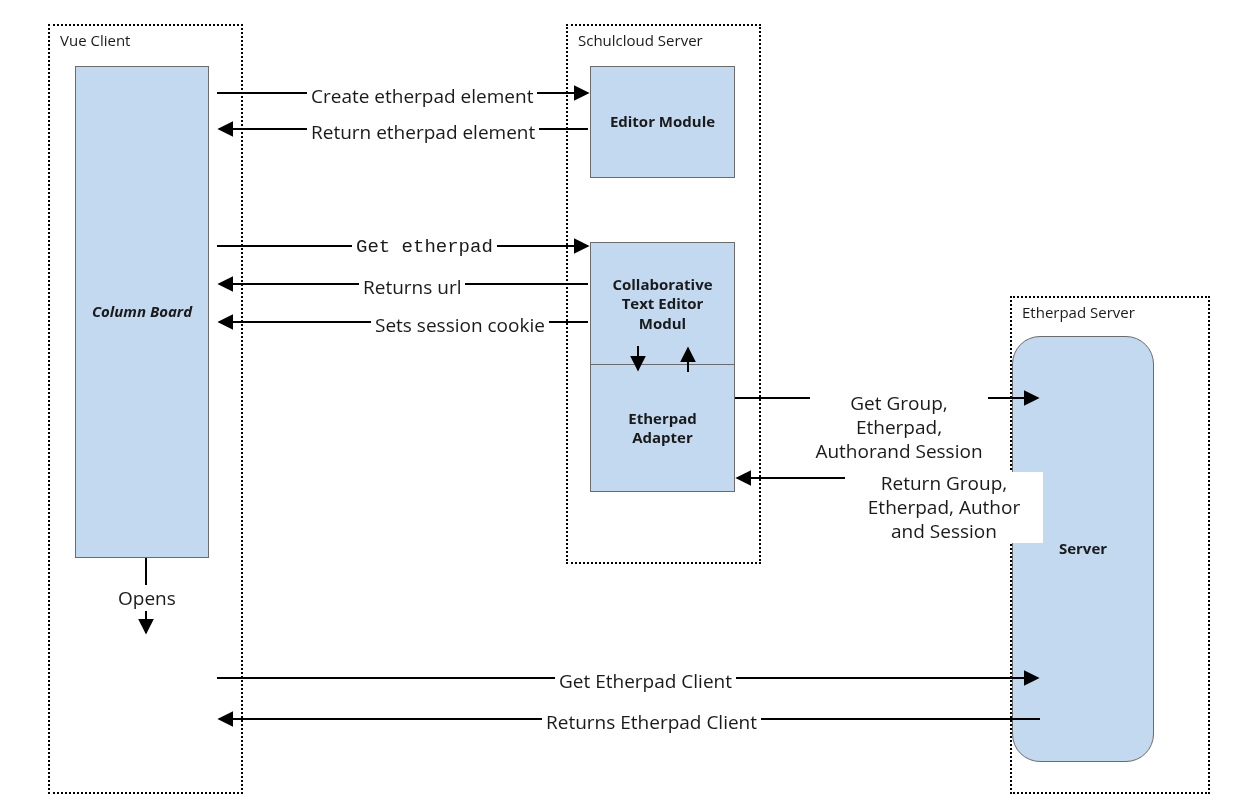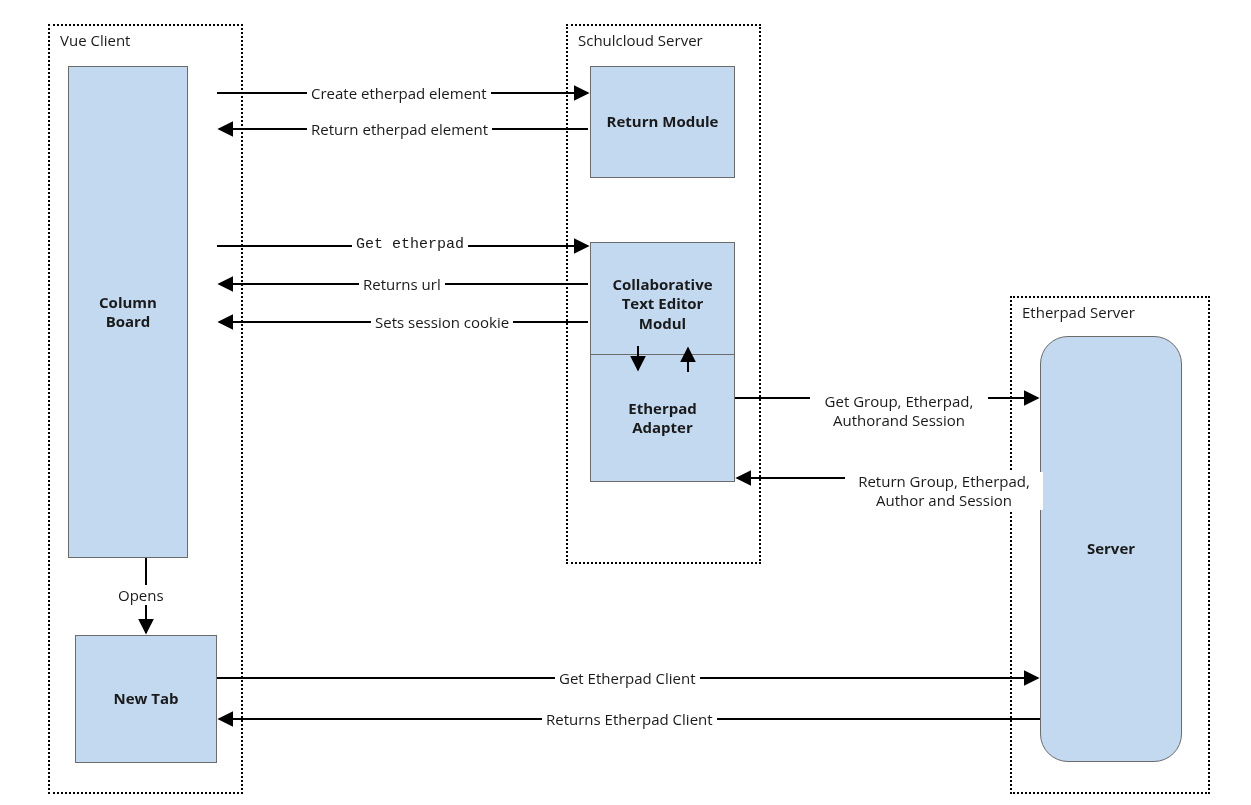--- a/index.html
+++ b/index.html
@@ -49,21 +49,21 @@
     height: 805px;
     pointer-events: none;
   }
   .edge {
     stroke: #000;
     stroke-width: 2;
     fill: none;
   }
   .edge-label {
     position: absolute;
-    font-size: 15px;
+    font-size: 19px;
     background: #fff;
     padding: 0 4px;
     white-space: nowrap;
     text-align: center;
   }
   .edge-label.wide {
     white-space: normal;
     line-height: 1.25;
     margin-top: 14px;
   }
@@ -78,31 +78,30 @@
   </div>
 
   <div class="group" style="left:566px; top:24px; width:195px; height:540px;">
     <span class="group-label">Schulcloud Server</span>
   </div>
 
   <div class="group" style="left:1010px; top:296px; width:200px; height:498px;">
     <span class="group-label">Etherpad Server</span>
   </div>
 
-  <div class="node" style="left:68px; top:66px; width:120px; height:492px;">Column Board</div>
+  <div class="node" style="left:75px; top:66px; width:134px; height:492px;font-style:italic;">Column Board</div>
 
-  <div class="node" style="left:75px; top:635px; width:142px; height:128px;">New Tab</div>
 
-  <div class="node" style="left:590px; top:66px; width:145px; height:112px;">Return Module</div>
+  <div class="node" style="left:590px; top:66px; width:145px; height:112px;">Editor Module</div>
 
   <div class="node" style="left:590px; top:222px; width:145px; height:124px;margin-top:20px;">Collaborative Text Editor Modul</div>
 
-  <div class="node" style="left:590px; top:354px; width:145px; height:128px;">Etherpad Adapter</div>
+  <div class="node" style="left:590px; top:364px; width:145px; height:128px;">Etherpad Adapter</div>
 
-  <div class="node" style="left:1040px; top:336px; width:142px; height:426px;border-radius:28px;">Server</div>
+  <div class="node" style="left:1012px; top:336px; width:142px; height:426px;border-radius:28px;">Server</div>
 
   <svg class="layer">
     <defs>
       <marker id="arrow" viewBox="0 0 10 10" refX="9" refY="5" markerWidth="8" markerHeight="8" orient="auto-start-reverse">
         <path d="M 0 0 L 10 5 L 0 10 z" fill="#000"></path>
       </marker>
     </defs>
 
     <line class="edge" x1="217" y1="93" x2="588" y2="93" marker-end="url(#arrow)"></line>
     <line class="edge" x1="588" y1="129" x2="219" y2="129" marker-end="url(#arrow)"></line>

